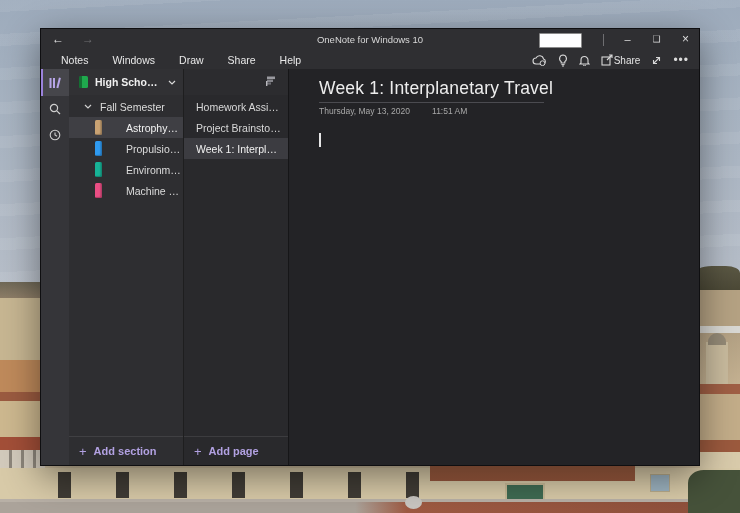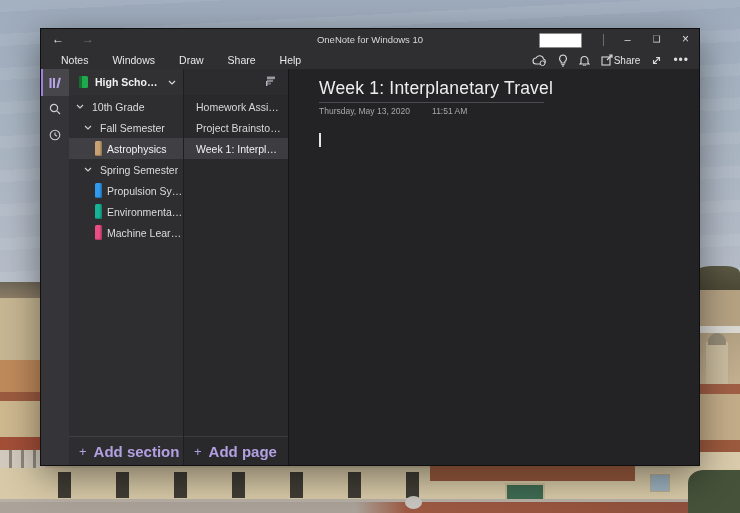--- a/index.html
+++ b/index.html
@@ -66,40 +66,40 @@
   .nb-name { font-size:10.5px; font-weight:bold; color:#f0f0f0; margin-left:7px; white-space:nowrap;
              overflow:hidden; text-overflow:ellipsis; max-width:68px; }
   .rows { position:absolute; left:0; top:27px; width:100%; }
   .row { height:21px; display:flex; align-items:center; position:relative; }
   .row.selected { background:#3f3f44; }
   .chev { flex:none; display:flex; align-items:center; }
   .lvl0 .chev { margin-left:7px; } .lvl1 .chev { margin-left:15px; }
   .lvl0 .row-label { margin-left:8px; } .lvl1 .row-label { margin-left:8px; }
   .sec-bar { flex:none; width:7px; height:15px; border-radius:1.5px; margin-left:26px;
              box-shadow:inset -1.5px -1px 1px rgba(0,0,0,.25); }
-  .sec .row-label { margin-left:5px; }
+  .sec .row-label { margin-left:24px; }
   .row-label { font-size:10.5px; color:#dcdcdc; white-space:nowrap; overflow:hidden;
                text-overflow:ellipsis; max-width:82px; }
   .row.selected .row-label { color:#f2f2f2; }
 
   
   .pages-pane { width:105px; height:100%; background:#29292c; position:relative; flex:none;
                 border-right:1px solid rgba(0,0,0,.45); }
   .pages-pane .pane-header { background:#2c2c2f; }
   .sort-btn { position:absolute; right:12px; top:6px; }
   .page-row { height:21px; display:flex; align-items:center; }
   .page-row.selected { background:#3c3c41; }
   .page-label { font-size:10.5px; color:#d8d8d8; margin-left:12px; white-space:nowrap;
                 overflow:hidden; text-overflow:ellipsis; max-width:86px; }
   .page-row.selected .page-label { color:#f2f2f2; }
 
   .add-row { position:absolute; left:0; bottom:0; width:100%; height:29px;
              border-top:1px solid rgba(255,255,255,.09); display:flex; align-items:center; }
   .add-plus { font-size:13px; font-weight:300; margin-left:10px; }
-  .add-label { font-size:15px; font-weight:bold; margin-left:7px; }
+  .add-label { font-size:11px; font-weight:bold; margin-left:7px; }
 
   
   .canvas { flex:1; height:100%; background:#232326; position:relative; }
   .page-title { position:absolute; left:30px; top:9px; font-size:17.5px; font-weight:300;
                 color:#ededed; letter-spacing:.2px; }
   .title-rule { position:absolute; left:30px; top:33px; width:225px; height:1px; background:#4b4b50; }
   .date-row { position:absolute; left:30px; top:37px; display:flex; gap:22px; }
   .date-txt { font-size:8.5px; color:#a8a8a8; }
   .caret { position:absolute; left:30px; top:64px; width:1.5px; height:14px; background:#e6e6e6; }
 
@@ -224,47 +224,31 @@
 
       <div class="sections-pane">
         <div class="pane-header">
           <span class="nb-icon" style="background-color: rgb(31, 169, 77);"></span>
           <span class="nb-name">High School Notes</span>
           <svg width="8" height="5" viewBox="0 0 8 5" style="margin-left:5px">
               <path d="M1 1 L4 4 L7 1" fill="none" stroke="#d8d8d8" stroke-width="1.2"></path>
             </svg>
         </div>
         <div class="rows">
-          <div class="row lvl0">
-            <span class="chev">
-                <svg width="8" height="5" viewBox="0 0 8 5">
-                  <path d="M1 1 L4 4 L7 1" fill="none" stroke="#cfcfcf" stroke-width="1.2"></path>
-                </svg>
-              </span>
-            <span class="row-label">10th Grade</span>
-          </div>
           <div class="row lvl1">
             <span class="chev">
                 <svg width="8" height="5" viewBox="0 0 8 5">
                   <path d="M1 1 L4 4 L7 1" fill="none" stroke="#cfcfcf" stroke-width="1.2"></path>
                 </svg>
               </span>
             <span class="row-label">Fall Semester</span>
           </div>
           <div class="row sec selected">
             <span class="sec-bar" style="background-color: rgb(201, 162, 115);"></span>
             <span class="row-label">Astrophysics</span>
-          </div>
-          <div class="row lvl1">
-            <span class="chev">
-                <svg width="8" height="5" viewBox="0 0 8 5">
-                  <path d="M1 1 L4 4 L7 1" fill="none" stroke="#cfcfcf" stroke-width="1.2"></path>
-                </svg>
-              </span>
-            <span class="row-label">Spring Semester</span>
           </div>
           <div class="row sec">
             <span class="sec-bar" style="background-color: rgb(47, 154, 240);"></span>
             <span class="row-label">Propulsion Systems</span>
           </div>
           <div class="row sec">
             <span class="sec-bar" style="background-color: rgb(23, 179, 151);"></span>
             <span class="row-label">Environmental Law</span>
           </div>
           <div class="row sec">

